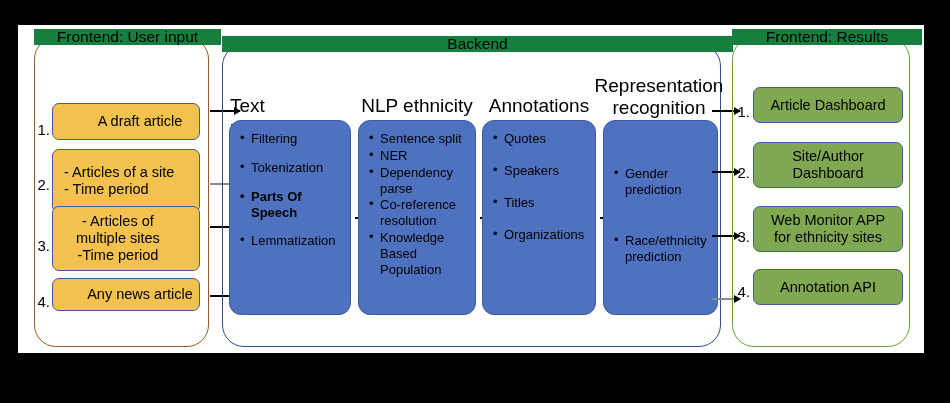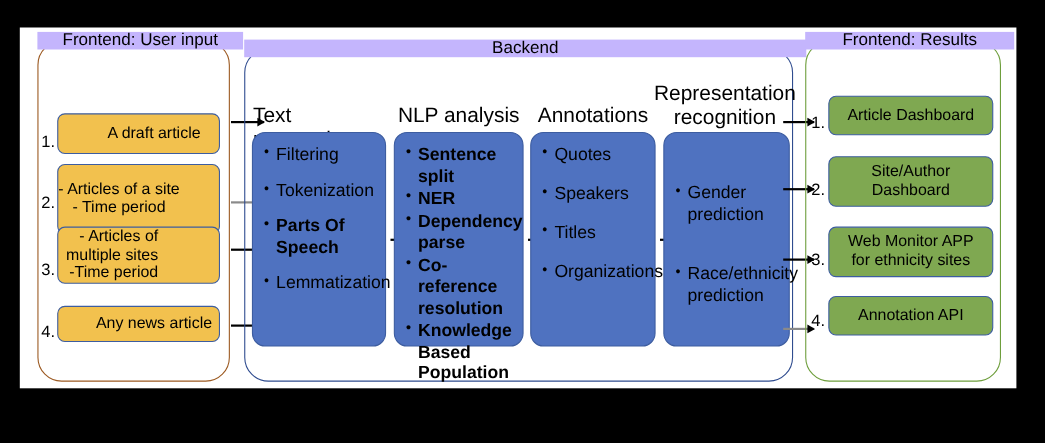--- a/index.html
+++ b/index.html
@@ -24,21 +24,21 @@
   .group{
     position:absolute;
     border-radius:22px;
     box-sizing:border-box;
     background:transparent;
   }
   .group-title{
     position:absolute;
     font-size:15.5px;
     color:#000;
-    background:#c4b5fd;
+    background:#15803d;
     padding:0 6px;
     white-space:nowrap;
     line-height:16px;
     text-align:center;
   }
 
   #grp-frontend-input{
     left:16px; top:12px; width:175px; height:310px;
     border:1.6px solid #9C5A22;
   }
@@ -75,21 +75,21 @@
   .box.green { background:#7FA851; }
 
   .stage{
     position:absolute;
     box-sizing:border-box;
     border-radius:12px;
     background:#4F72C0;
     border:1px solid #3D5DA0;
     padding:10px 8px 8px 10px;
     color:#000;
-    font-size:16px;
+    font-size:13px;
   }
   .stage ul{
     list-style:none;
     margin:0; padding:0;
   }
   .stage li{
     position:relative;
     padding-left:11px;
     line-height:1.22;
   }
@@ -147,25 +147,25 @@
 <div id="canvas">
   <div id="page">
 
     <div class="group" id="grp-frontend-input"></div>
     <div class="group-title" id="ttl-frontend-input">Frontend: User input</div>
 
     <div class="num" style="left:16px; top:96px; width:16px;">1.</div>
     <div class="box yellow" style="left:34px; top:78px; width:148px; height:37px;">A draft  article</div>
 
     <div class="num" style="left:16px; top:151px; width:16px;">2.</div>
-    <div class="box yellow" style="left:34px; top:124px; width:148px; height:64px; justify-content:flex-start; text-align:center; white-space:pre-line; padding-left:0;">- Articles of a site
+    <div class="box yellow" style="left:34px; top:124px; width:148px; height:64px; justify-content:flex-start; text-align:left; white-space:pre-line; padding-left:11px;">- Articles of a site
 - Time period</div>
 
     <div class="num" style="left:16px; top:212px; width:16px;">3.</div>
-    <div class="box yellow" style="left:34px; top:181px; width:148px; height:52px; justify-content:flex-start; text-align:right; white-space:pre-line; padding-left:7px;">- Articles of
+    <div class="box yellow" style="left:34px; top:181px; width:148px; height:65px; justify-content:flex-start; text-align:center; white-space:pre-line; padding-left:23px;">- Articles of
 multiple sites
  -Time period</div>
 
     <div class="num" style="left:16px; top:268px; width:16px;">4.</div>
     <div class="box yellow" style="left:34px; top:253px; width:148px; height:33px;">Any news article</div>
 
     <div class="arrow" style="left:192px; top:85px;  width:30px;"></div>
     <div class="arrow faint" style="left:192px; top:158px; width:30px;"></div>
     <div class="arrow" style="left:192px; top:201px; width:30px;"></div>
     <div class="arrow" style="left:192px; top:270px; width:30px;"></div>
@@ -179,22 +179,22 @@
         <li>Filtering</li>
         <li>Tokenization</li>
         <li style="white-space:pre-line;font-weight:bold;">Parts Of
 Speech</li>
         <li>Lemmatization</li>
       </ul>
     </div>
 
     <div class="arrow" style="left:337px; top:192px; width:24px;"></div>
 
-    <div class="stage-label" style="left:338px; top:70px; width:122px; text-align:center;">NLP analysis</div>
-    <div class="stage tight" style="left:340px; top:95px; width:118px; height:195px;font-weight:bold;">
+    <div class="stage-label" style="left:338px; top:70px; width:122px; text-align:center;">NLP ethnicity</div>
+    <div class="stage tight" style="left:340px; top:95px; width:118px; height:195px;">
       <ul>
         <li>Sentence split</li>
         <li>NER</li>
         <li style="white-space:pre-line;">Dependency
 parse</li>
         <li style="white-space:pre-line;">Co-reference
 resolution</li>
         <li style="white-space:pre-line;">Knowledge
 Based
 Population</li>

